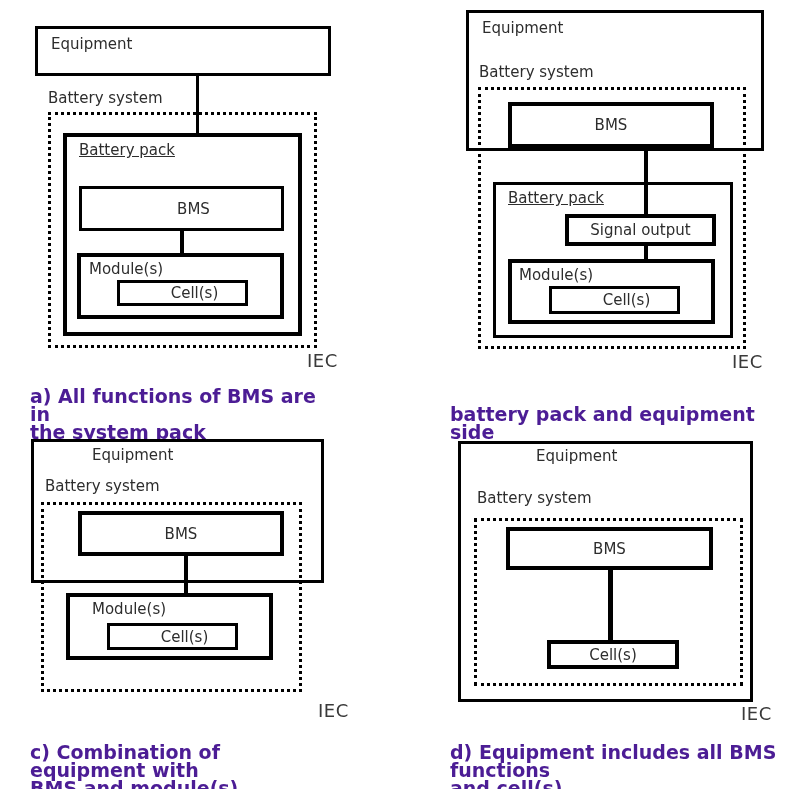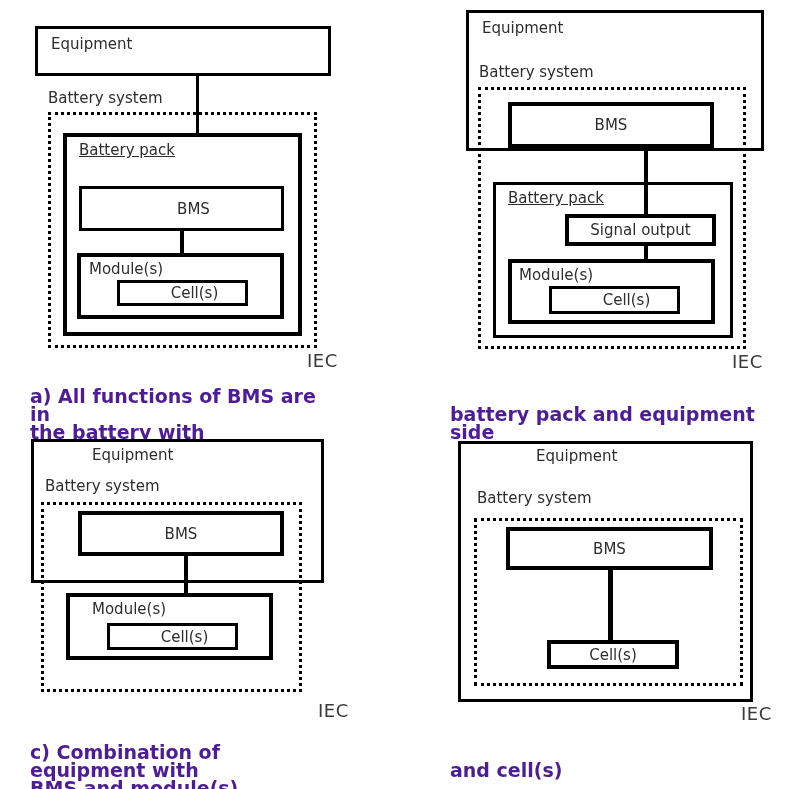--- a/index.html
+++ b/index.html
@@ -118,21 +118,21 @@
     <div class="box b3 ctr lbl" id="bmsA">BMS</div>
     <div class="box b4" id="modA">
       <span class="lbl inlbl pad-mod-a">Module(s)</span>
     </div>
     <div class="box b3 ctr lbl" id="cellA">Cell(s)</div>
     <div class="conn" id="connA1"></div>
     <div class="conn" id="connA2"></div>
     <span class="iec" id="iecA">IEC</span>
     <div class="caption" id="capA">
       <span>a) All functions of BMS are in</span><br>
-      <span>the battery with</span>
+      <span>the system pack</span>
     </div>
   </div>
 
   <div>
     <div class="box b3" id="eqB">
       <span class="lbl inlbl pad-eq-ab">Equipment</span>
     </div>
     <span class="lbl abs" id="bsysB">Battery system</span>
     <div class="dotted" id="dotB"></div>
     <div class="box b4 ctr lbl" id="bmsB">BMS</div>
@@ -176,18 +176,18 @@
     <div class="box b3" id="eqD">
       <span class="lbl inlbl pad-eq-d">Equipment</span>
     </div>
     <span class="lbl abs" id="bsysD">Battery system</span>
     <div class="dotted" id="dotD"></div>
     <div class="box b4 ctr lbl" id="bmsD">BMS</div>
     <div class="box b4 ctr lbl" id="cellD">Cell(s)</div>
     <div class="conn" id="connD"></div>
     <span class="iec" id="iecD">IEC</span>
     <div class="caption" id="capD">
-      <br>
+      <span>d) Equipment includes all BMS functions</span><br>
       <span>and cell(s)</span>
     </div>
   </div>
 
 </div>
 
 </body></html>

